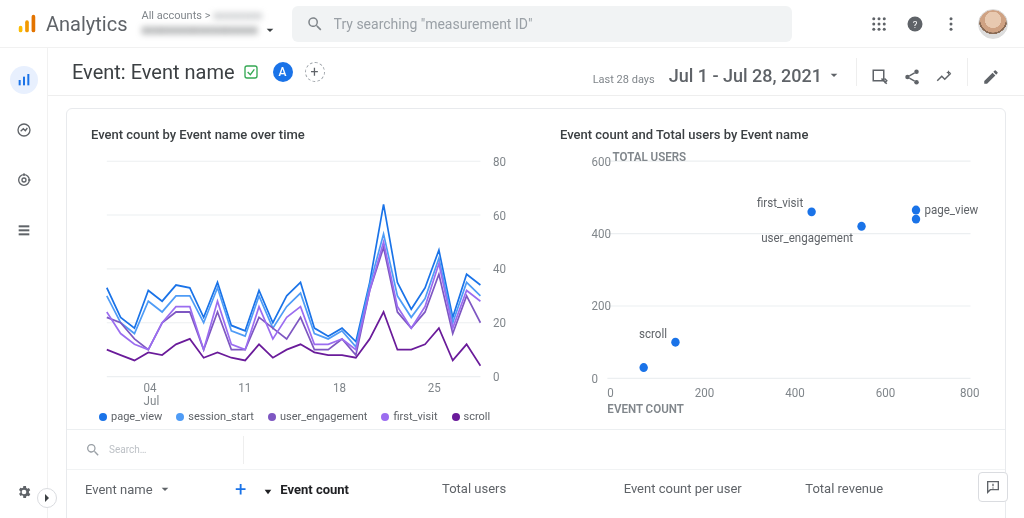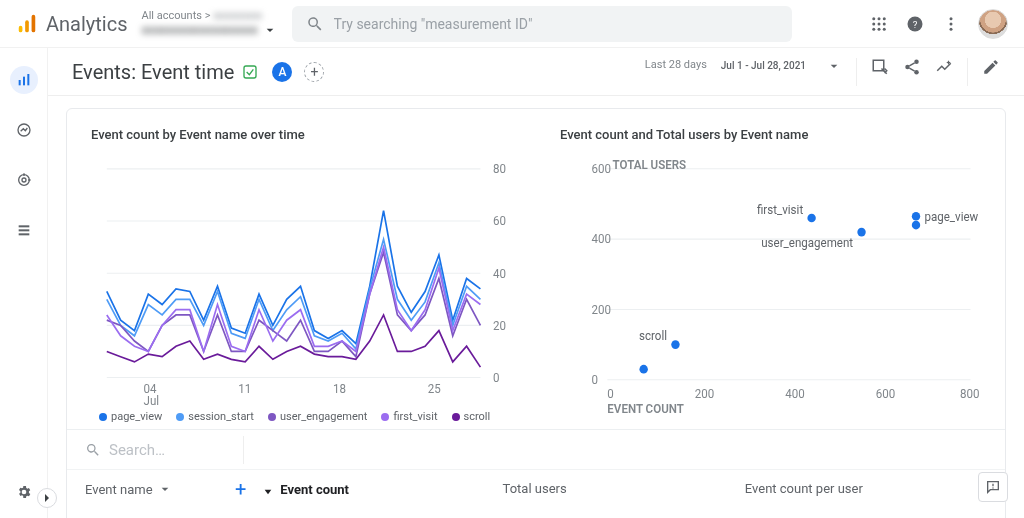--- a/index.html
+++ b/index.html
@@ -24,41 +24,41 @@
   .rail .ritem{width:28px;height:28px;display:flex;align-items:center;justify-content:center;border-radius:50%;color:#5f6368;cursor:pointer}
   .rail .ritem.active{background:#e8f0fe;color:#1a73e8}
   .rail .bottom{margin-top:auto;margin-bottom:12px;display:flex;flex-direction:column;align-items:center;gap:10px}
   .rail .expand{position:absolute;right:-10px;bottom:10px;width:20px;height:20px;border-radius:50%;background:#fff;border:1px solid #dadce0;display:flex;align-items:center;justify-content:center;cursor:pointer}
   
   .content{position:absolute;left:48px;right:0;top:48px;bottom:0;overflow:hidden;background:#fff}
   .toolbar{display:flex;align-items:center;height:48px;padding:0 24px;border-bottom:1px solid #eee}
   .title{font-size:20px;color:#3c4043;display:flex;align-items:center;gap:8px}
   .badge-a{width:20px;height:20px;border-radius:50%;background:#1a73e8;color:#fff;font-size:12px;display:flex;align-items:center;justify-content:center;font-weight:500;margin-left:6px}
   .add-circ{width:20px;height:20px;border:1px dashed #9aa0a6;border-radius:50%;display:flex;align-items:center;justify-content:center;color:#5f6368;font-size:14px;cursor:pointer;margin-left:4px}
-  .tb-right{margin-left:auto;display:flex;align-items:flex-start;gap:14px;color:#5f6368}
+  .tb-right{margin-left:auto;display:flex;align-items:flex-end;gap:14px;color:#5f6368}
   .tb-right .range-lbl{font-size:11px;color:#80868b}
-  .tb-right .range-val{font-size:10px;font-weight:500;display:flex;align-items:center;gap:20px;cursor:pointer}
+  .tb-right .range-val{font-size:18px;font-weight:500;display:flex;align-items:center;gap:4px;cursor:pointer}
   .tb-right .sep{width:1px;height:28px;background:#eee}
   
   .card{margin:12px 18px;border:1px solid #e8eaed;border-radius:6px;background:#fff;display:flex;flex-direction:column;height:420px}
   .chart-row{display:flex;flex:0 0 320px}
   .chart-box{flex:1;padding:18px 24px 6px 24px;display:flex;flex-direction:column}
-  .chart-title{font-size:13px;font-weight:500;color:#3c4043;margin-bottom:16px}
+  .chart-title{font-size:13px;font-weight:500;color:#3c4043;margin-bottom:8px}
   .plot{flex:1;position:relative}
   svg.chart{width:100%;height:100%}
   .axis text{font-size:11px;fill:#80868b}
   .grid line{stroke:#eceff1;stroke-width:1}
   .legend{display:flex;gap:14px;font-size:11px;color:#5f6368;padding:2px 0 0 8px}
   .legend span{display:inline-flex;align-items:center;gap:4px}
   .dot{width:8px;height:8px;border-radius:50%;display:inline-block}
   .scatter-lbl{font-size:11px;fill:#5f6368}
   
   .tsec{border-top:1px solid #eceff1;padding:0 18px;display:flex;align-items:center;height:40px;font-size:13px;color:#5f6368}
   .tsec .srch{display:flex;align-items:center;gap:8px;color:#9aa0a6}
-  .tsec input{border:none;outline:none;font-size:15px;width:120px}
+  .tsec input{border:none;outline:none;font-size:10px;width:120px}
   .tsec input::placeholder{color:#bdc1c6}
   .tsec .sep{width:1px;height:28px;background:#eee;margin:0 14px}
   .tsec .pg{margin-left:auto;display:flex;align-items:center;gap:14px}
   .tsec select{border:none;border-bottom:1px solid #9aa0a6;font-size:13px;background:transparent;padding:2px 14px 2px 4px}
   .thead{display:flex;align-items:center;height:38px;padding:0 18px;font-size:13px;color:#5f6368;border-top:1px solid #f1f3f4}
   .thead .col{display:flex;align-items:flex-end;gap:4px}
   .thead .c0{width:150px}
   .thead .c1,.thead .c2,.thead .c3,.thead .c4{flex:1}
   .thead .c1{font-weight:bold;color:#202124}
   .plus{color:#1a73e8;font-size:20px;font-weight:400;cursor:pointer;margin-right:14px}
@@ -165,21 +165,21 @@
   <div class="expand">
     <svg class="i16" viewBox="0 0 24 24">
         <path d="M9 6l6 6-6 6z"></path>
       </svg>
   </div>
 </div>
 
 <div class="content">
   <div class="toolbar">
     <div class="title">
-      <span>Events: Event time</span>
+      <span>Event: Event name</span>
       <svg class="i16" viewBox="0 0 24 24">
           <rect x="3" y="3" width="18" height="18" rx="3" fill="none" stroke="#34a853" stroke-width="2"></rect>
           <polyline points="7,12 11,16 17,8" fill="none" stroke="#34a853" stroke-width="2"></polyline>
         </svg>
       <span class="badge-a">A</span>
       <span class="add-circ">+</span>
     </div>
     <div class="tb-right">
       <span class="range-lbl">Last 28 days</span>
       <span class="range-val">
@@ -325,20 +325,23 @@
             <path d="M12 20l-5-7h10z"></path>
           </svg>
         <span>Event count</span>
       </div>
       <div class="col c2">
           <span>Total users</span>
         </div>
       <div class="col c3">
           <span>Event count per user</span>
         </div>
+      <div class="col c4">
+          <span>Total revenue</span>
+        </div>
     </div>
   </div>
 </div>
 
 <div class="float-btn">
   <svg class="i16" viewBox="0 0 24 24">
       <path fill="none" stroke="#5f6368" stroke-width="2" d="M4 4h16v12H8l-4 4V4z"></path>
       <line x1="12" y1="7" x2="12" y2="11" stroke="#5f6368" stroke-width="2"></line>
       <circle cx="12" cy="13.5" r="1" fill="#5f6368"></circle>
     </svg>

